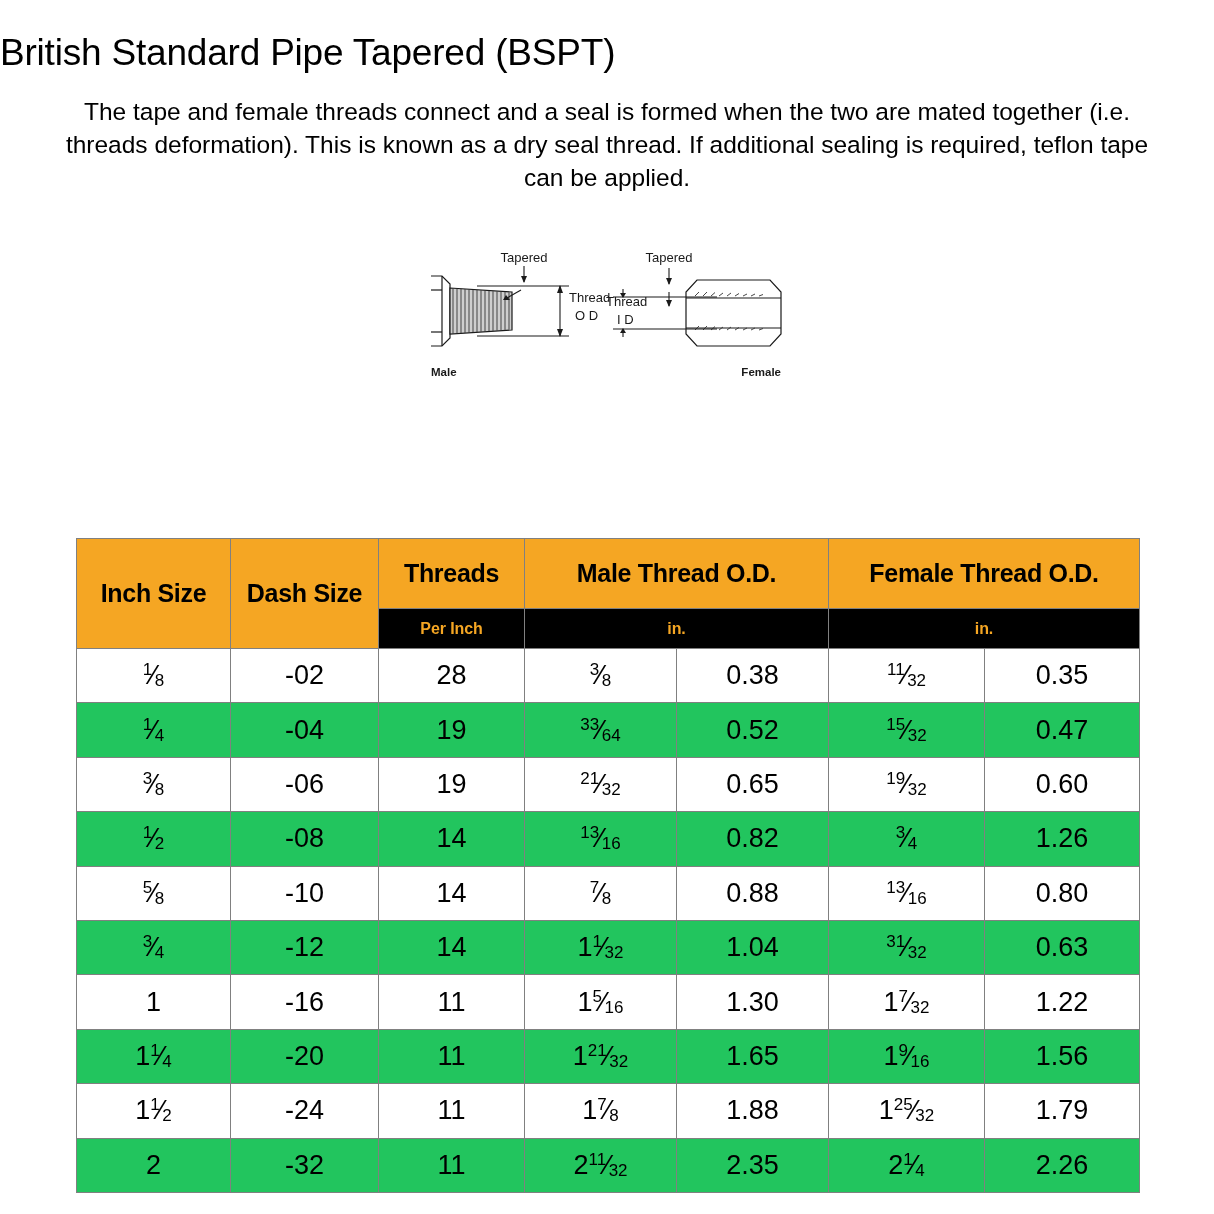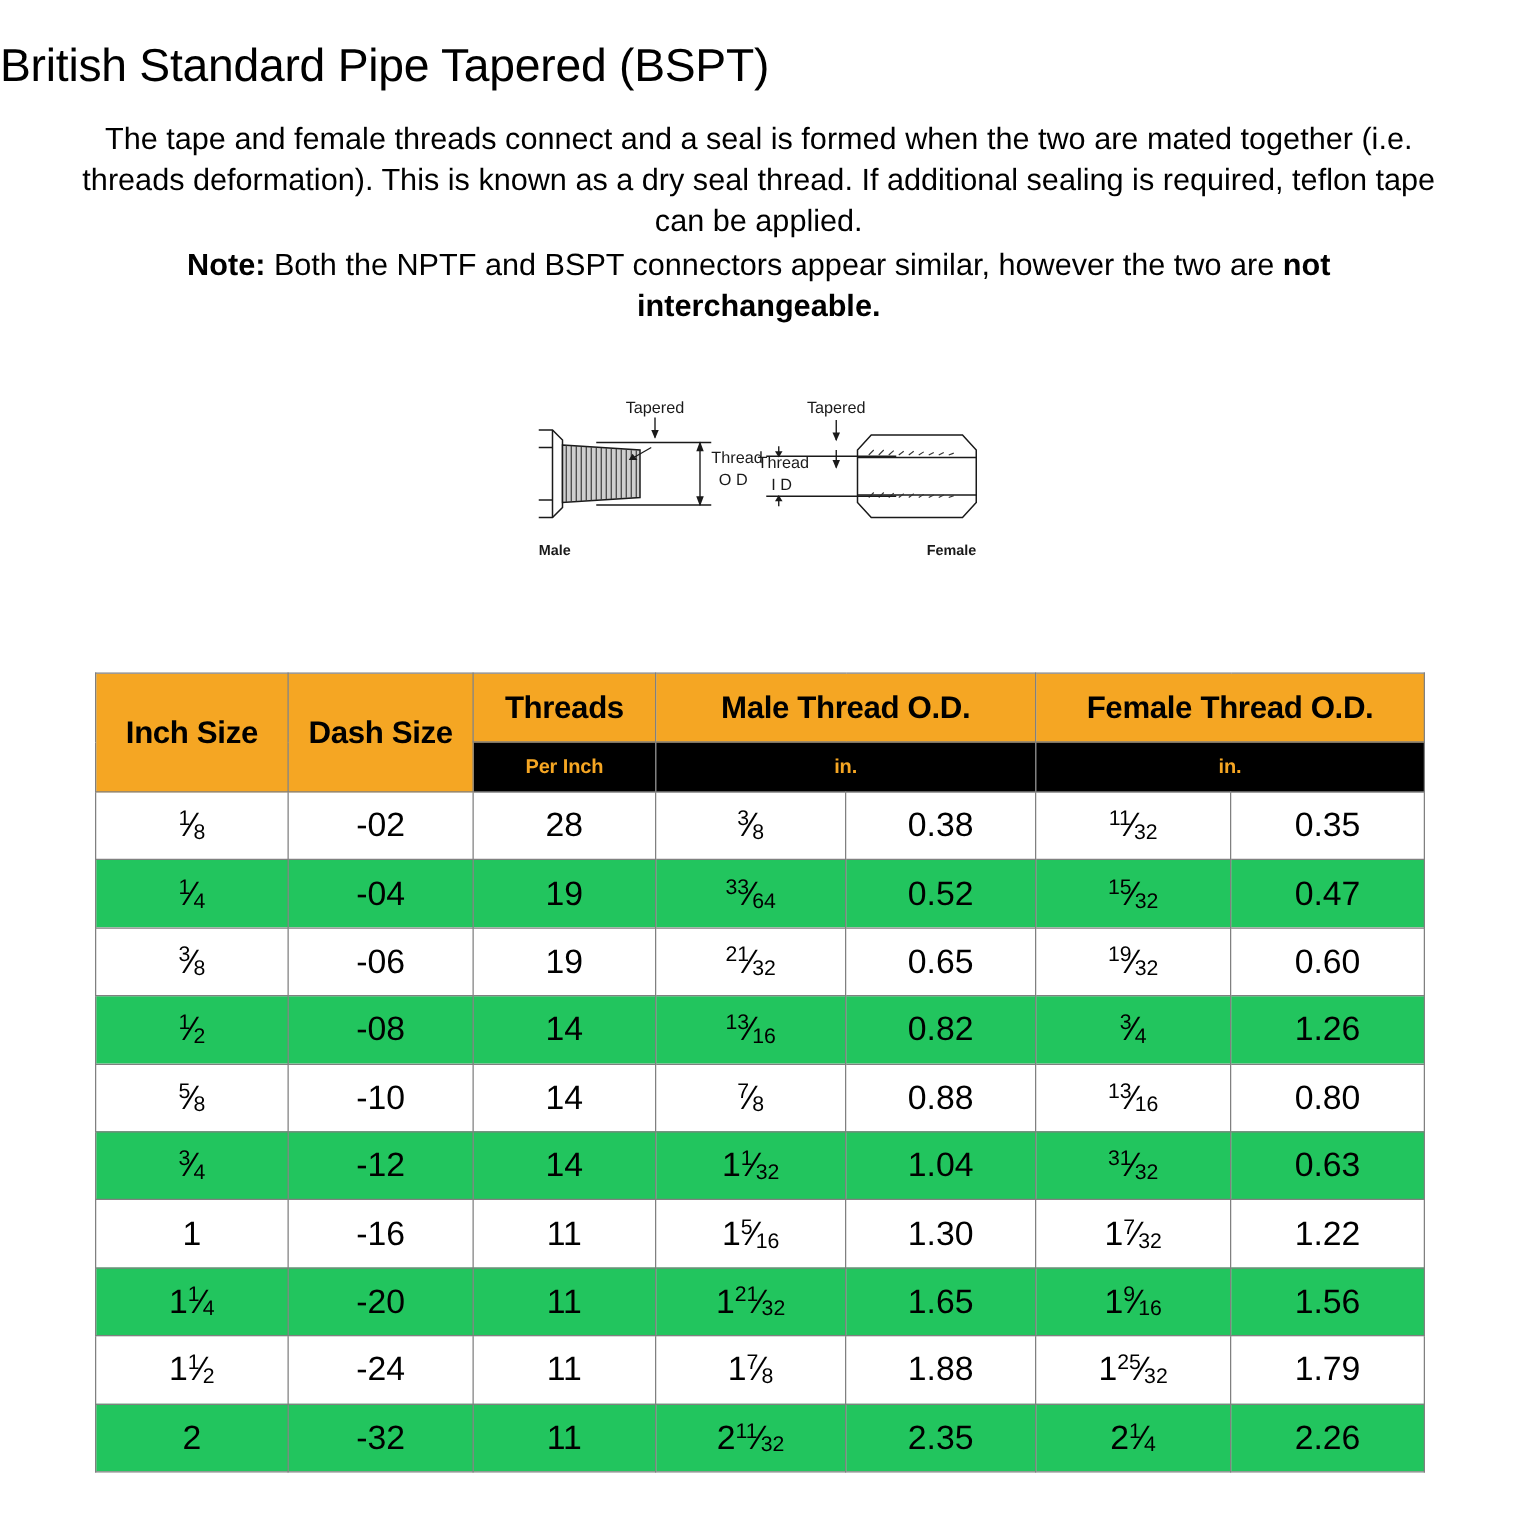--- a/index.html
+++ b/index.html
@@ -62,21 +62,21 @@
     border: 1px solid #808080;
     padding: 0;
     text-align: center;
     vertical-align: middle;
   }
   th.hdr-main {
     background: #F5A623;
     color: #000000;
     font-weight: bold;
     font-size: 25px;
-    height: 55px;
+    height: 70px;
     line-height: 1.05;
     letter-spacing: -0.3px;
   }
   th.hdr-tall {
     background: #F5A623;
     color: #000000;
     font-weight: bold;
     font-size: 25px;
     height: 92px;
     letter-spacing: -0.3px;
@@ -121,21 +121,20 @@
     vertical-align: -0.12em;
   }
 </style>
 </head>
 <body>
 
 <h1 class="page-title">British Standard Pipe Tapered (BSPT)</h1>
 
 <div class="intro">
   <p>The tape and female threads connect and a seal is formed when the two are mated together (i.e. threads deformation). This is known as a dry seal thread. If additional sealing is required, teflon tape can be applied.</p>
-  <p class="note-line"><span class="bold">Note:</span><span> Both the NPTF and BSPT connectors appear similar, however the two are </span><span class="bold">not interchangeable.</span></p>
 </div>
 
 <div class="diagram-wrap">
   <svg width="380" height="150" viewBox="0 0 380 150">
     <g stroke="#1a1a1a" fill="none" stroke-width="1.2">
 
       <path d="M14,36 L25,36 L33,44 L33,98 L25,106 L14,106" stroke-width="1.2"></path>
       <path d="M25,36 L25,106" stroke-width="1.2"></path>
       <path d="M14,50 L25,50" stroke-width="1.2"></path>
       <path d="M14,92 L25,92" stroke-width="1.2"></path>

